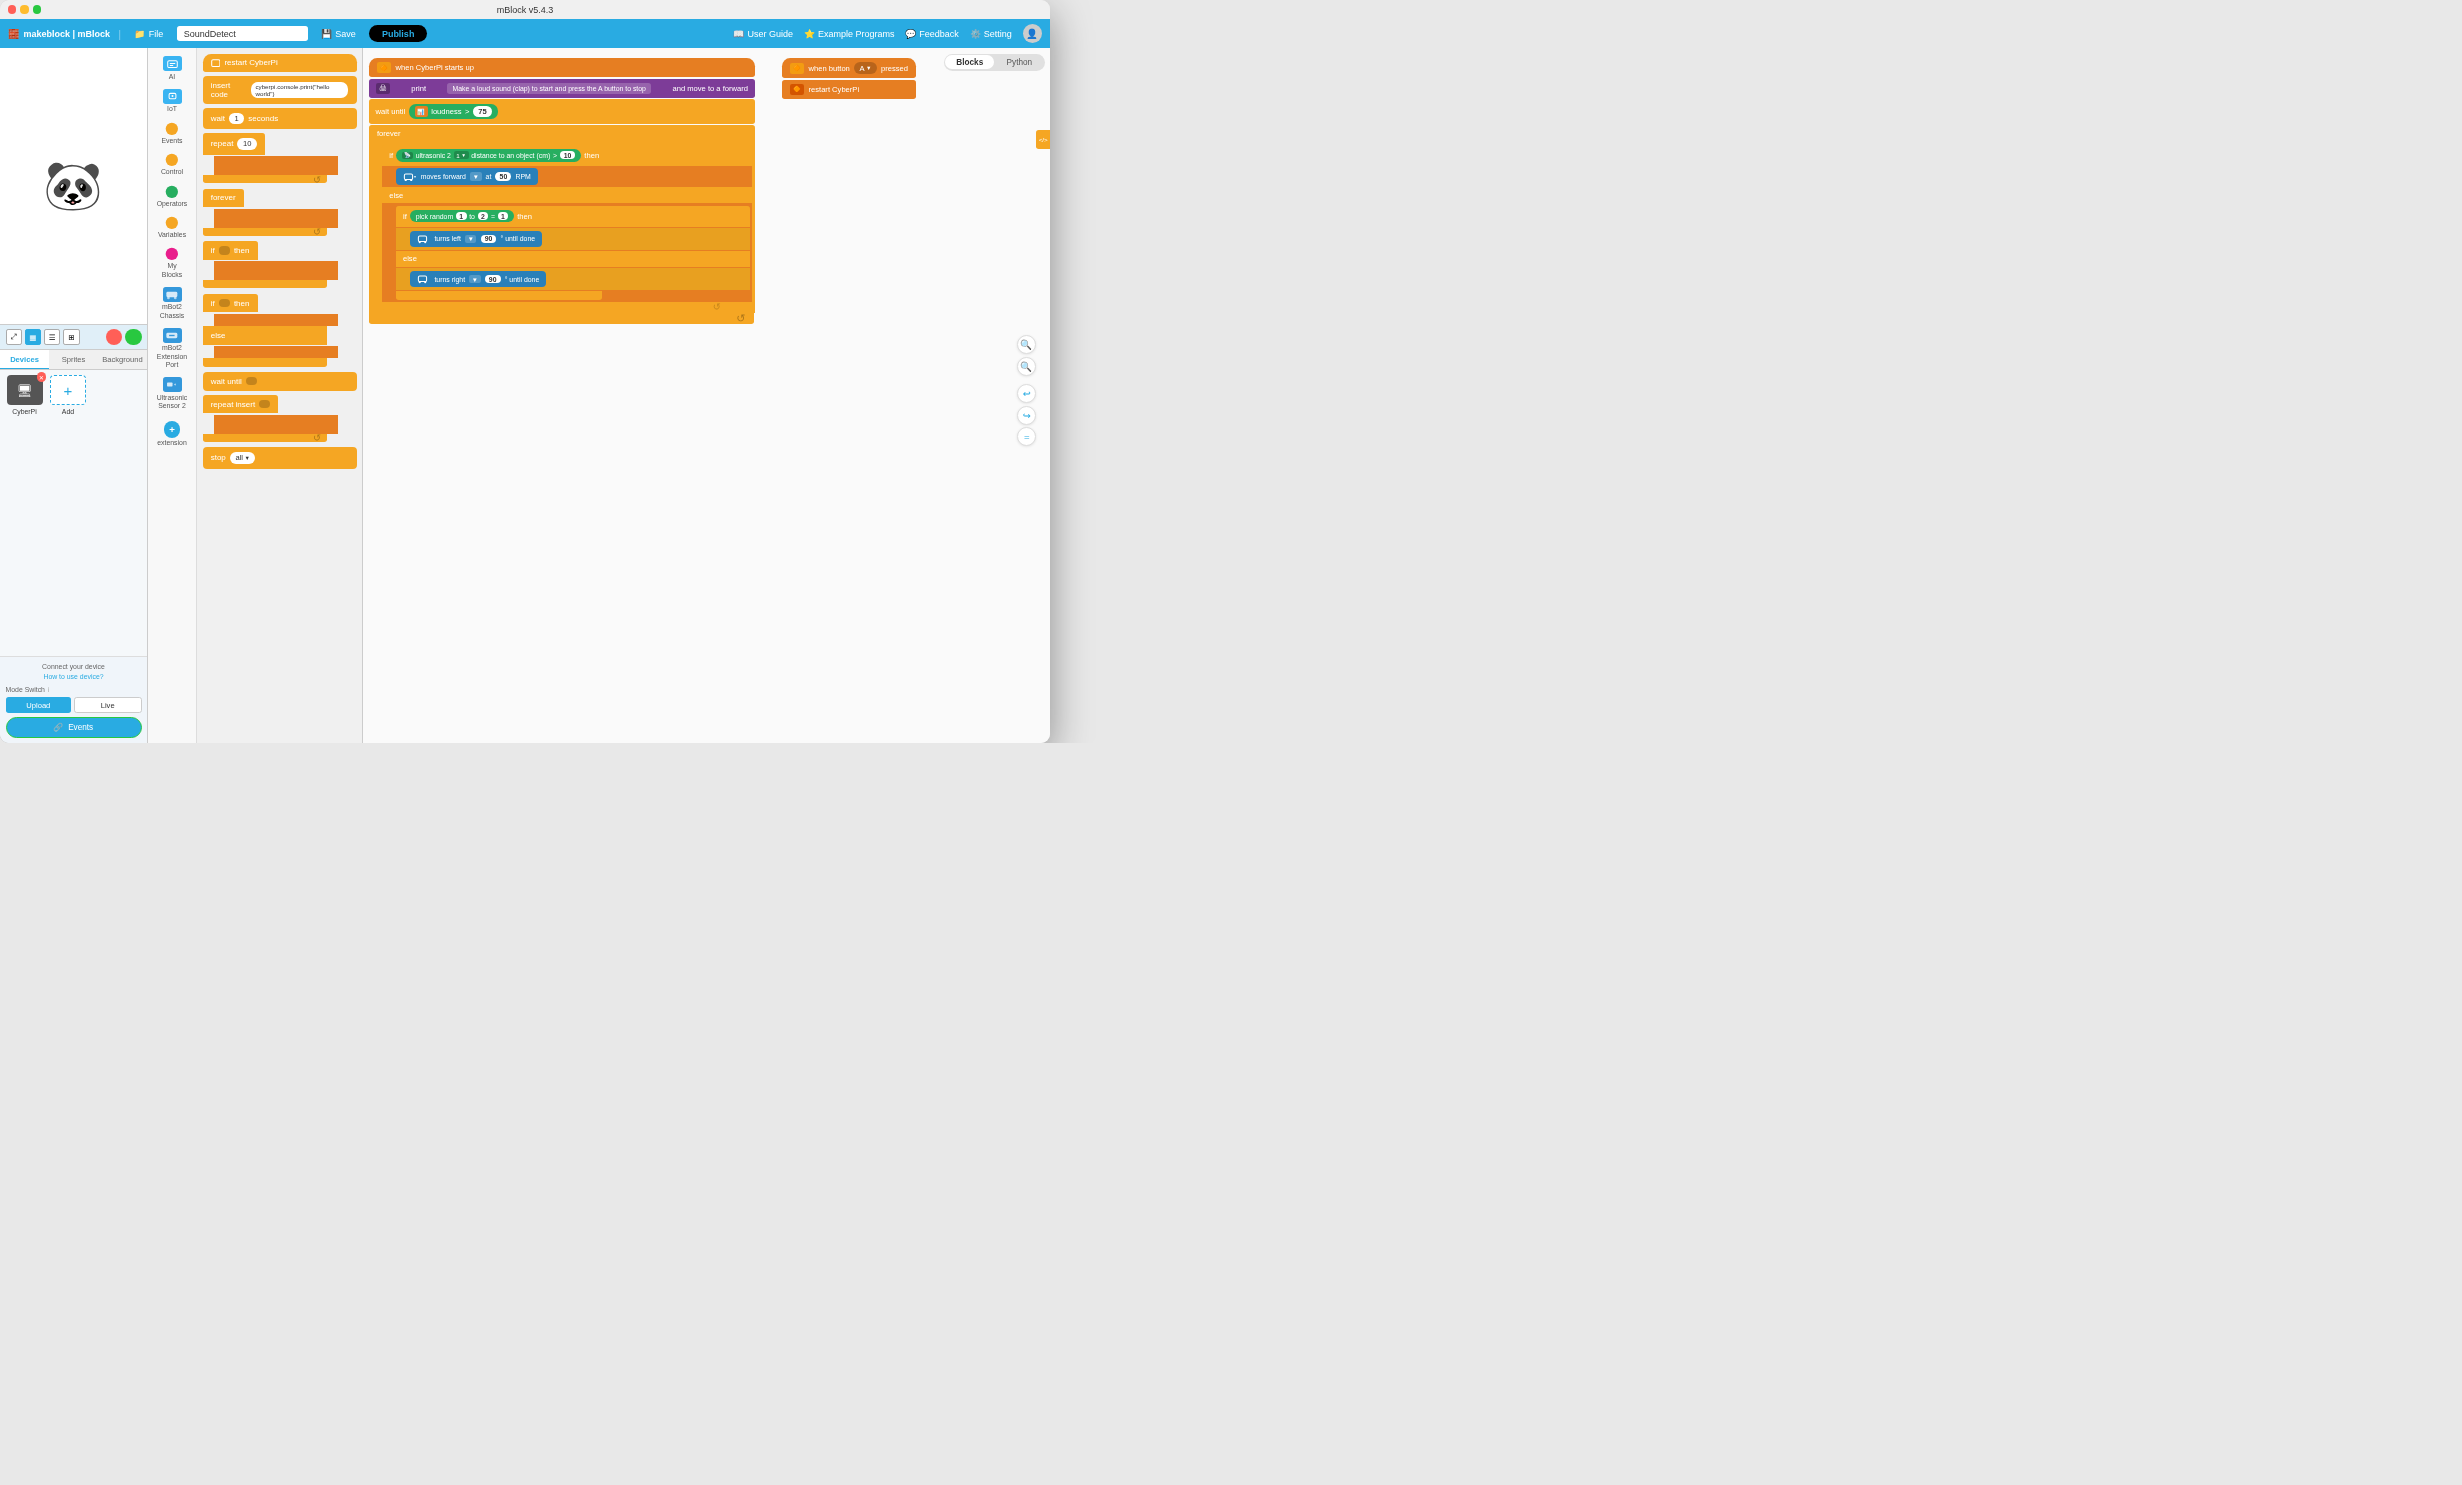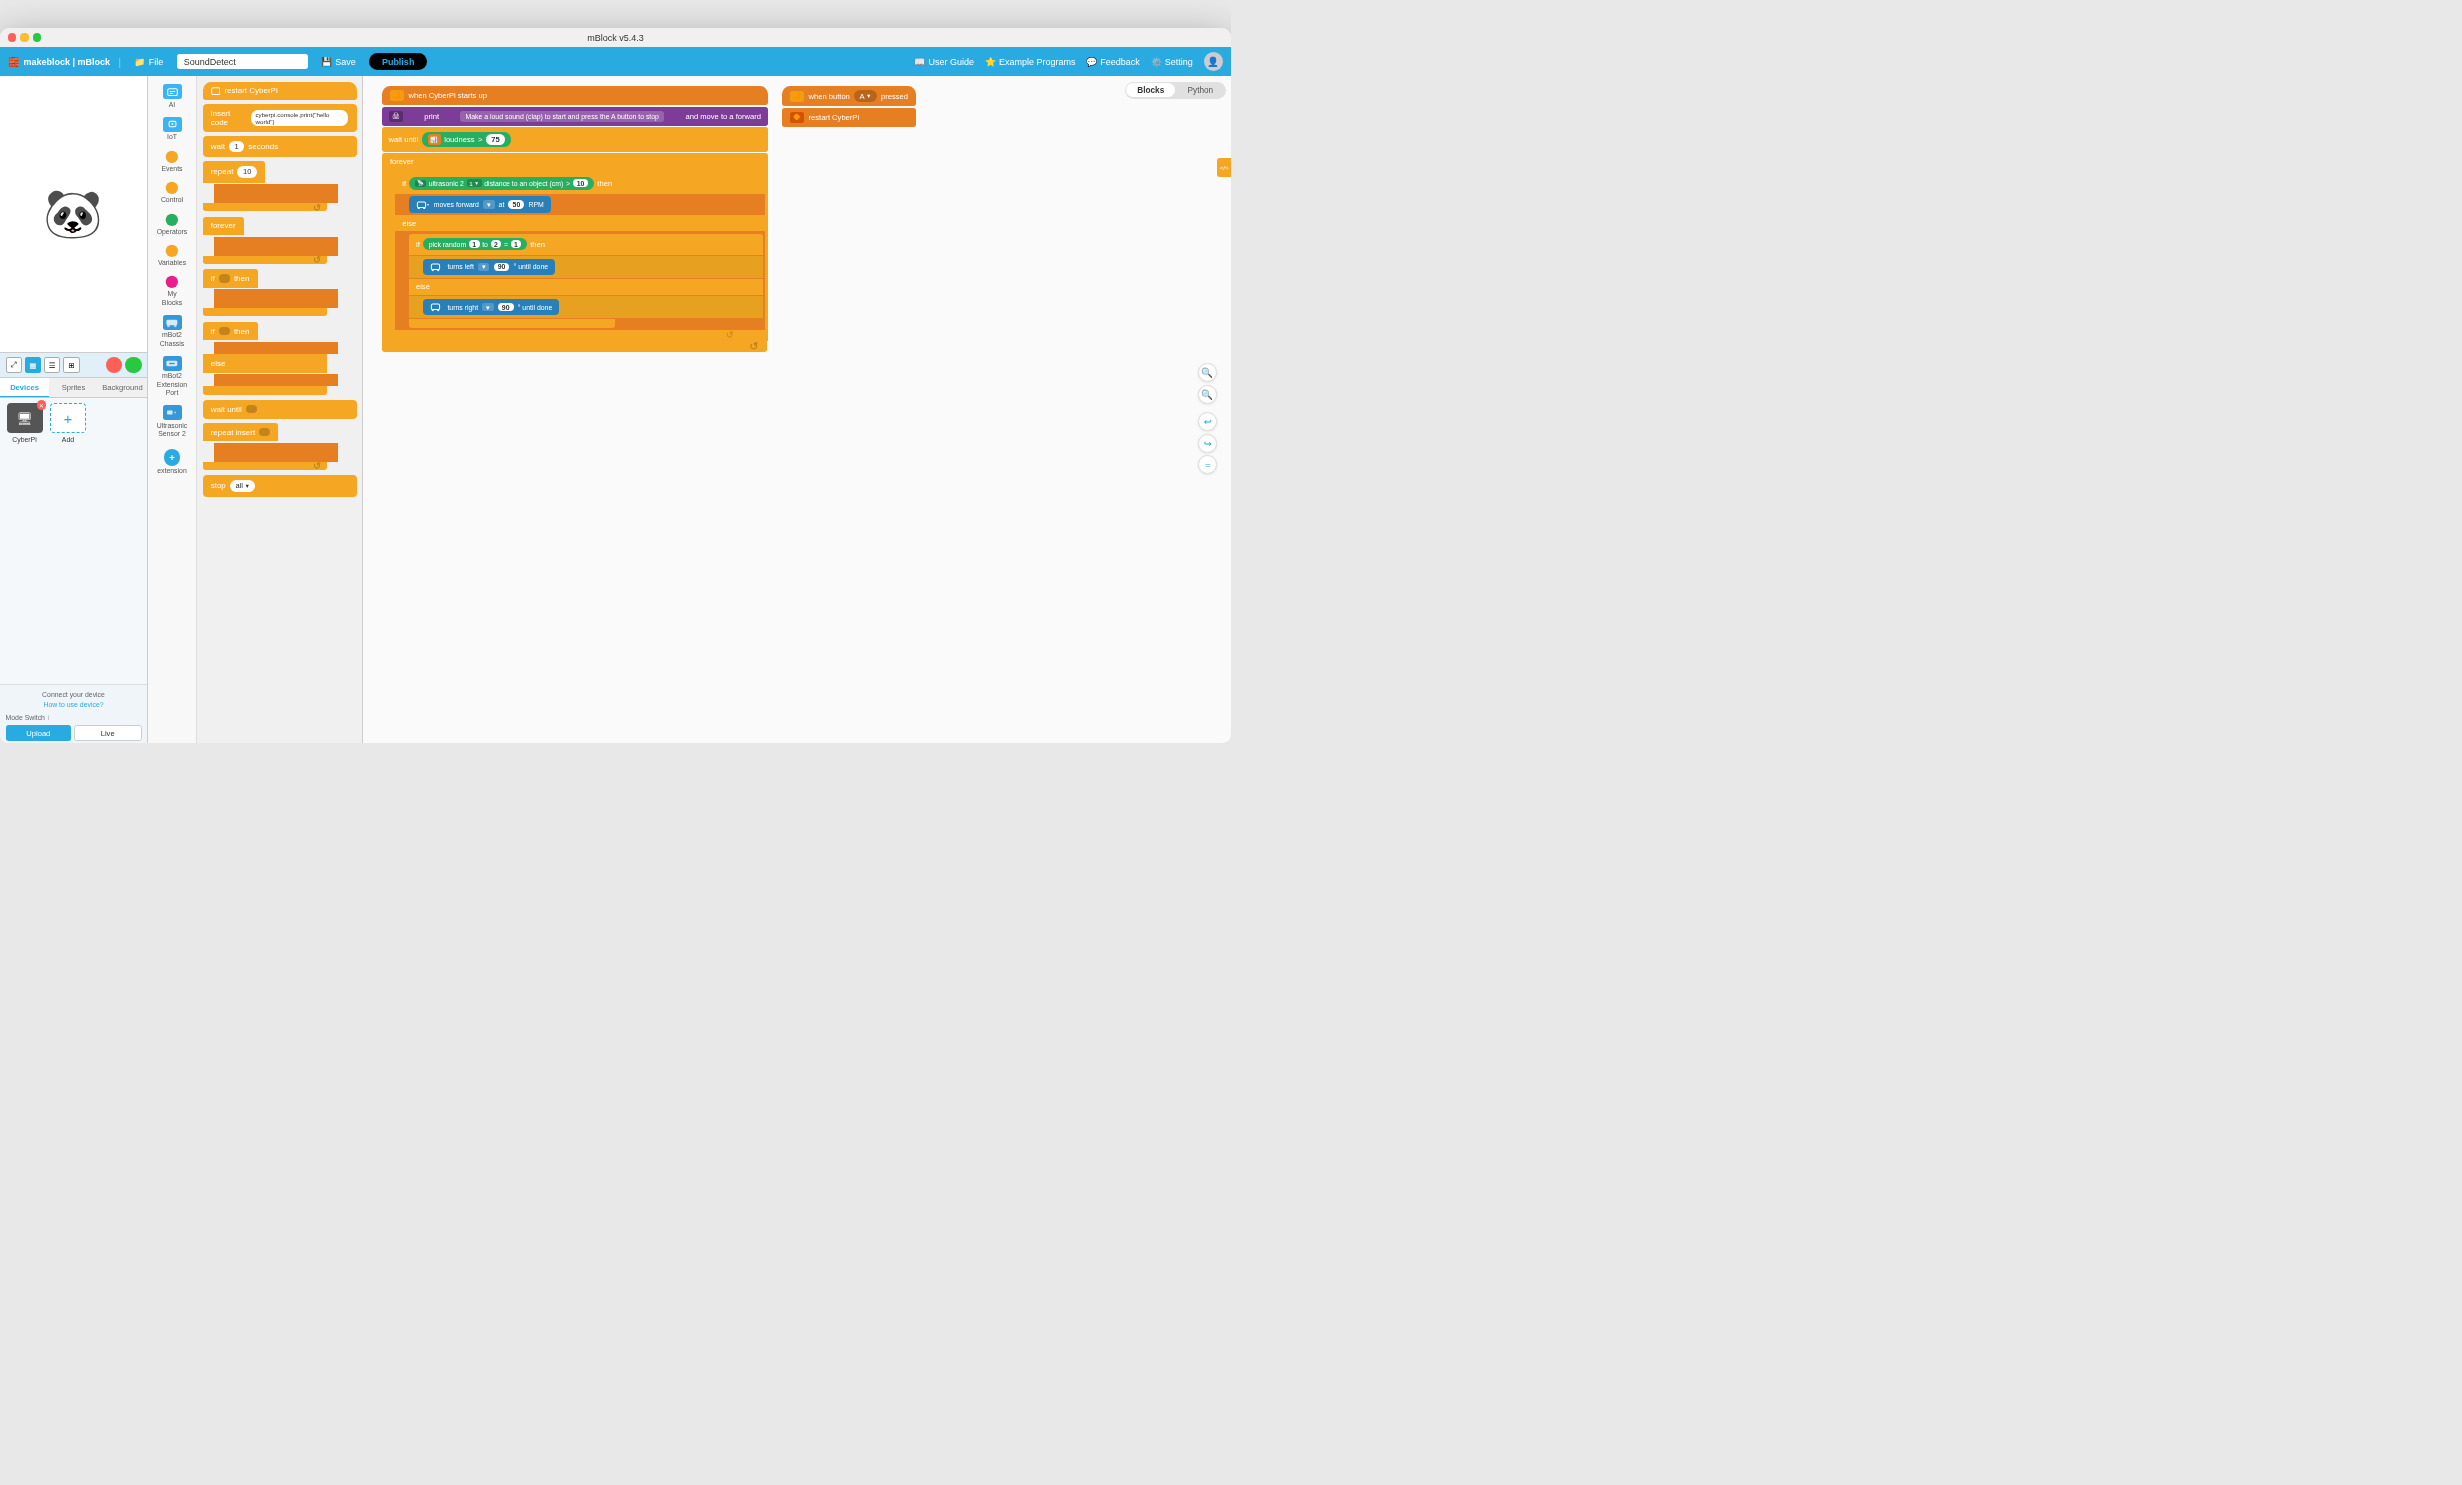--- a/index.html
+++ b/index.html
@@ -5,28 +5,27 @@
     * { box-sizing: border-box; margin: 0; padding: 0; }
     body {
       font-family: -apple-system, BlinkMacSystemFont, 'Segoe UI', sans-serif;
       background: #e8e8e8;
       width: 1231px;
       height: 743px;
       overflow: hidden;
       border-radius: 8.2px;
     }
     .window {
-      width: 1231px;
+      width: 1050px;
       height: 743px;
       border-radius: 9px;
       overflow: hidden;
       display: flex;
       flex-direction: column;
       box-shadow: 0 13.7px 41px rgba(0,0,0,0.4);
-      margin-top: 28px;
     }
     
     .titlebar {
       background: #f0f0f0;
       height: 19px;
       display: flex;
       align-items: center;
       padding: 0 8.2px;
       position: relative;
       flex-shrink: 0;
@@ -778,21 +777,21 @@
 
     <div class="code-canvas">
 
       <div class="canvas-tabs">
         <div class="canvas-tab active">Blocks</div>
         <div class="canvas-tab">Python</div>
       </div>
 
       <div class="code-blocks-area">
 
-        <div style="position:absolute; top:10.3px; left:19px; display:flex; flex-direction:column; gap:1.4px;">
+        <div style="position:absolute; top:10.3px; left:6px; display:flex; flex-direction:column; gap:1.4px;">
 
           <div style="display:inline-flex; align-items:center; background:#e67e22; border-radius:8.2px 8.2px 2.7px 2.7px; padding:4.1px 8.2px; gap:4.1px; font-size:7.6px; color:white;">
             <span style="background:#f39c12; border-radius:2.1px; padding:1.4px 3.4px; font-size:6.2px;">🔶</span>
             <span>when CyberPi starts up</span>
           </div>
 
           <div style="display:inline-flex; align-items:center; background:#7d3c98; border-radius:2.7px; padding:4.1px 6.9px; gap:21px; font-size:7.6px; color:white; max-width:398px; flex-wrap:wrap;">
             <span style="background:#5b2c6f; border-radius:2.1px; padding:1.4px 3.4px; font-size:6.2px;">🖨</span>
             <span>print</span>
             <span style="background:rgba(255,255,255,0.2); border-radius:2.7px; padding:2.1px 5.5px; font-size:6.9px;">Make a loud sound (clap) to start and press the A button to stop</span>

